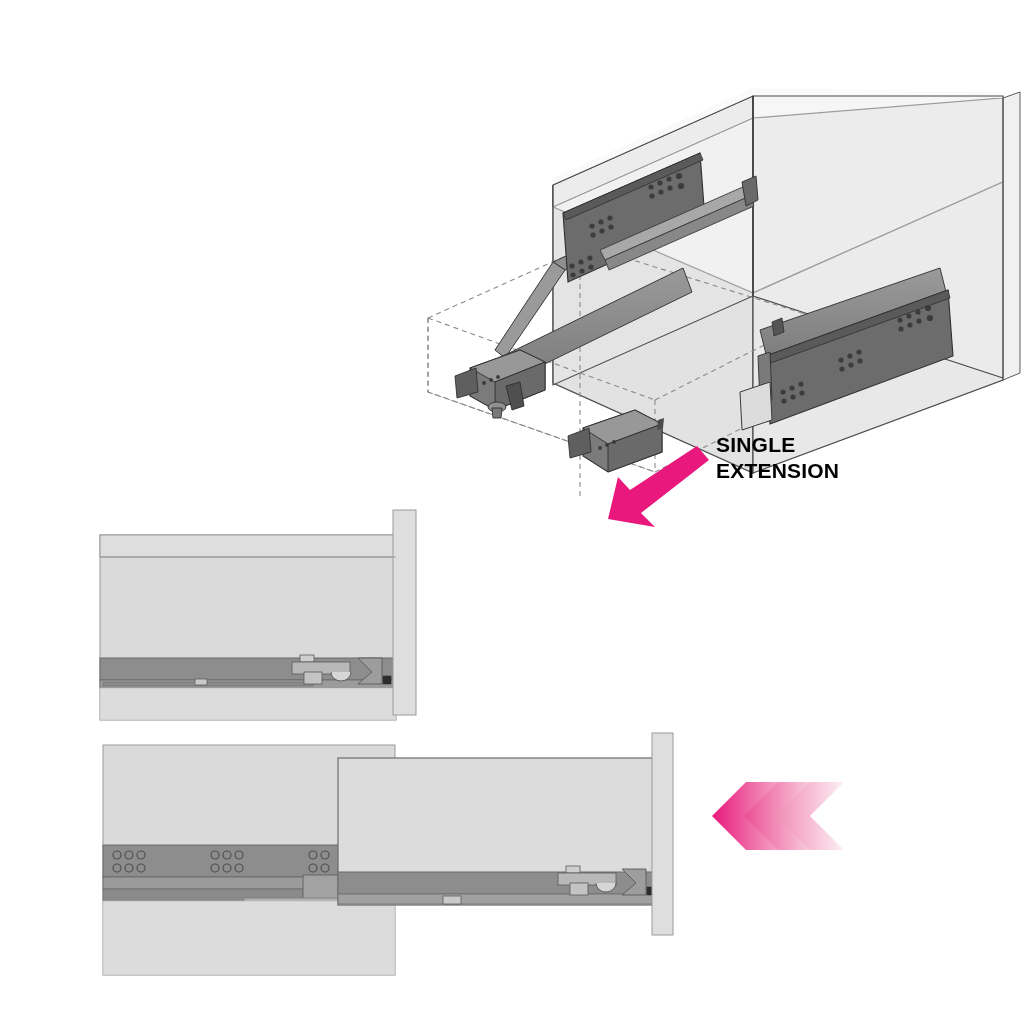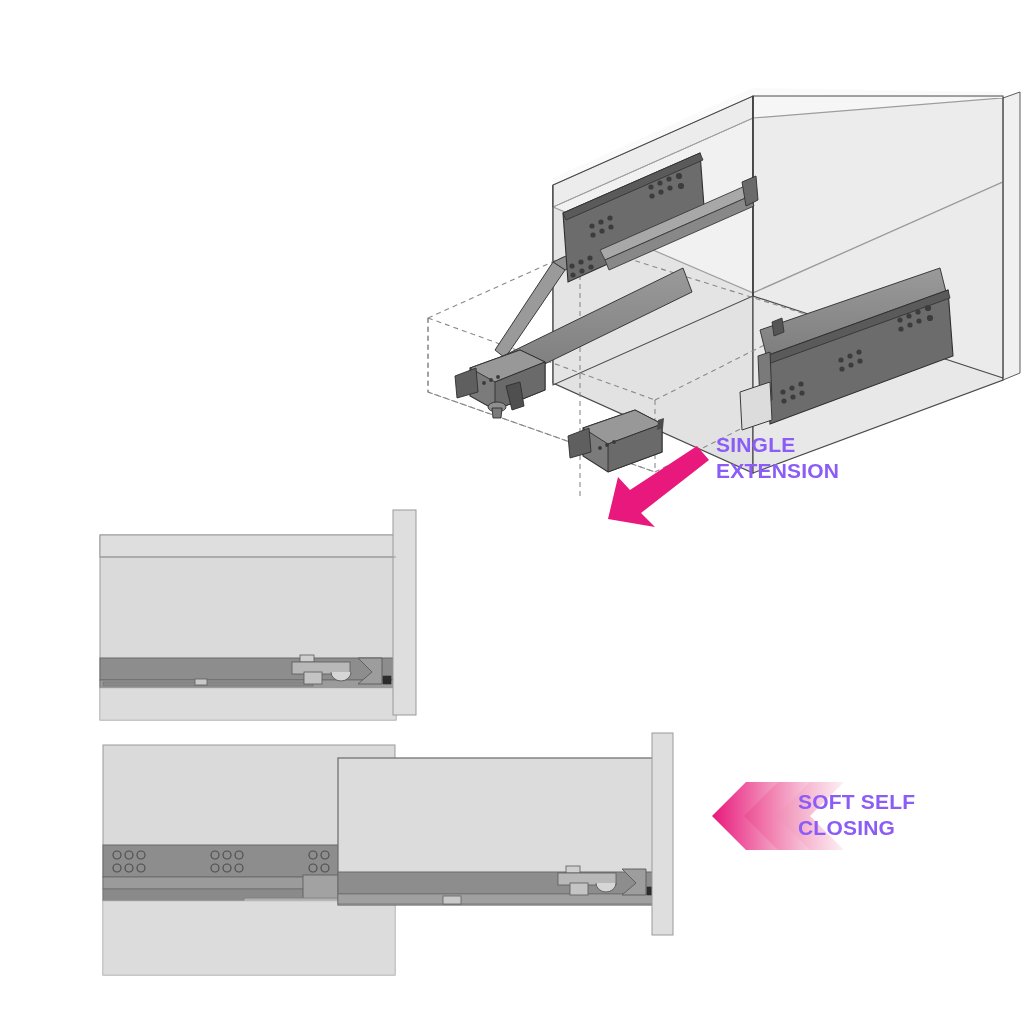--- a/index.html
+++ b/index.html
@@ -6,21 +6,21 @@
   html,body{margin:0;padding:0;background:#ffffff;}
   body{
     width:1024px;height:1024px;overflow:hidden;
     font-family:"Liberation Sans","DejaVu Sans",sans-serif;
     position:relative;
   }
   #stage{position:absolute;inset:0;width:1024px;height:1024px;}
   .label{
     position:absolute;
     font-weight:bold;
-    color:#8b5cf6;
+    color:#000000;
     letter-spacing:0.2px;
     line-height:1.22;
     white-space:pre-line;
     font-family:"Liberation Sans","DejaVu Sans",sans-serif;
   }
   #single-extension-label{left:716px;top:432px;font-size:21px;}
   #soft-self-closing-label{left:798px;top:789px;font-size:21px;}
   svg{display:block;}
 </style>
 </head>
@@ -295,16 +295,14 @@
     <g>
       <polygon points="746,782 780,782 746,816 780,850 746,850 712,816" fill="url(#chev1)"></polygon>
       <polygon points="778,782 812,782 778,816 812,850 778,850 744,816" fill="url(#chev2)"></polygon>
       <polygon points="810,782 844,782 810,816 844,850 810,850 776,816" fill="url(#chev3)"></polygon>
     </g>
   </svg>
 
   <div class="label" id="single-extension-label">SINGLE
 EXTENSION</div>
 
-  <div class="label" id="soft-self-closing-label">SOFT SELF
-CLOSING</div>
 
 </div>
 
 </body></html>

